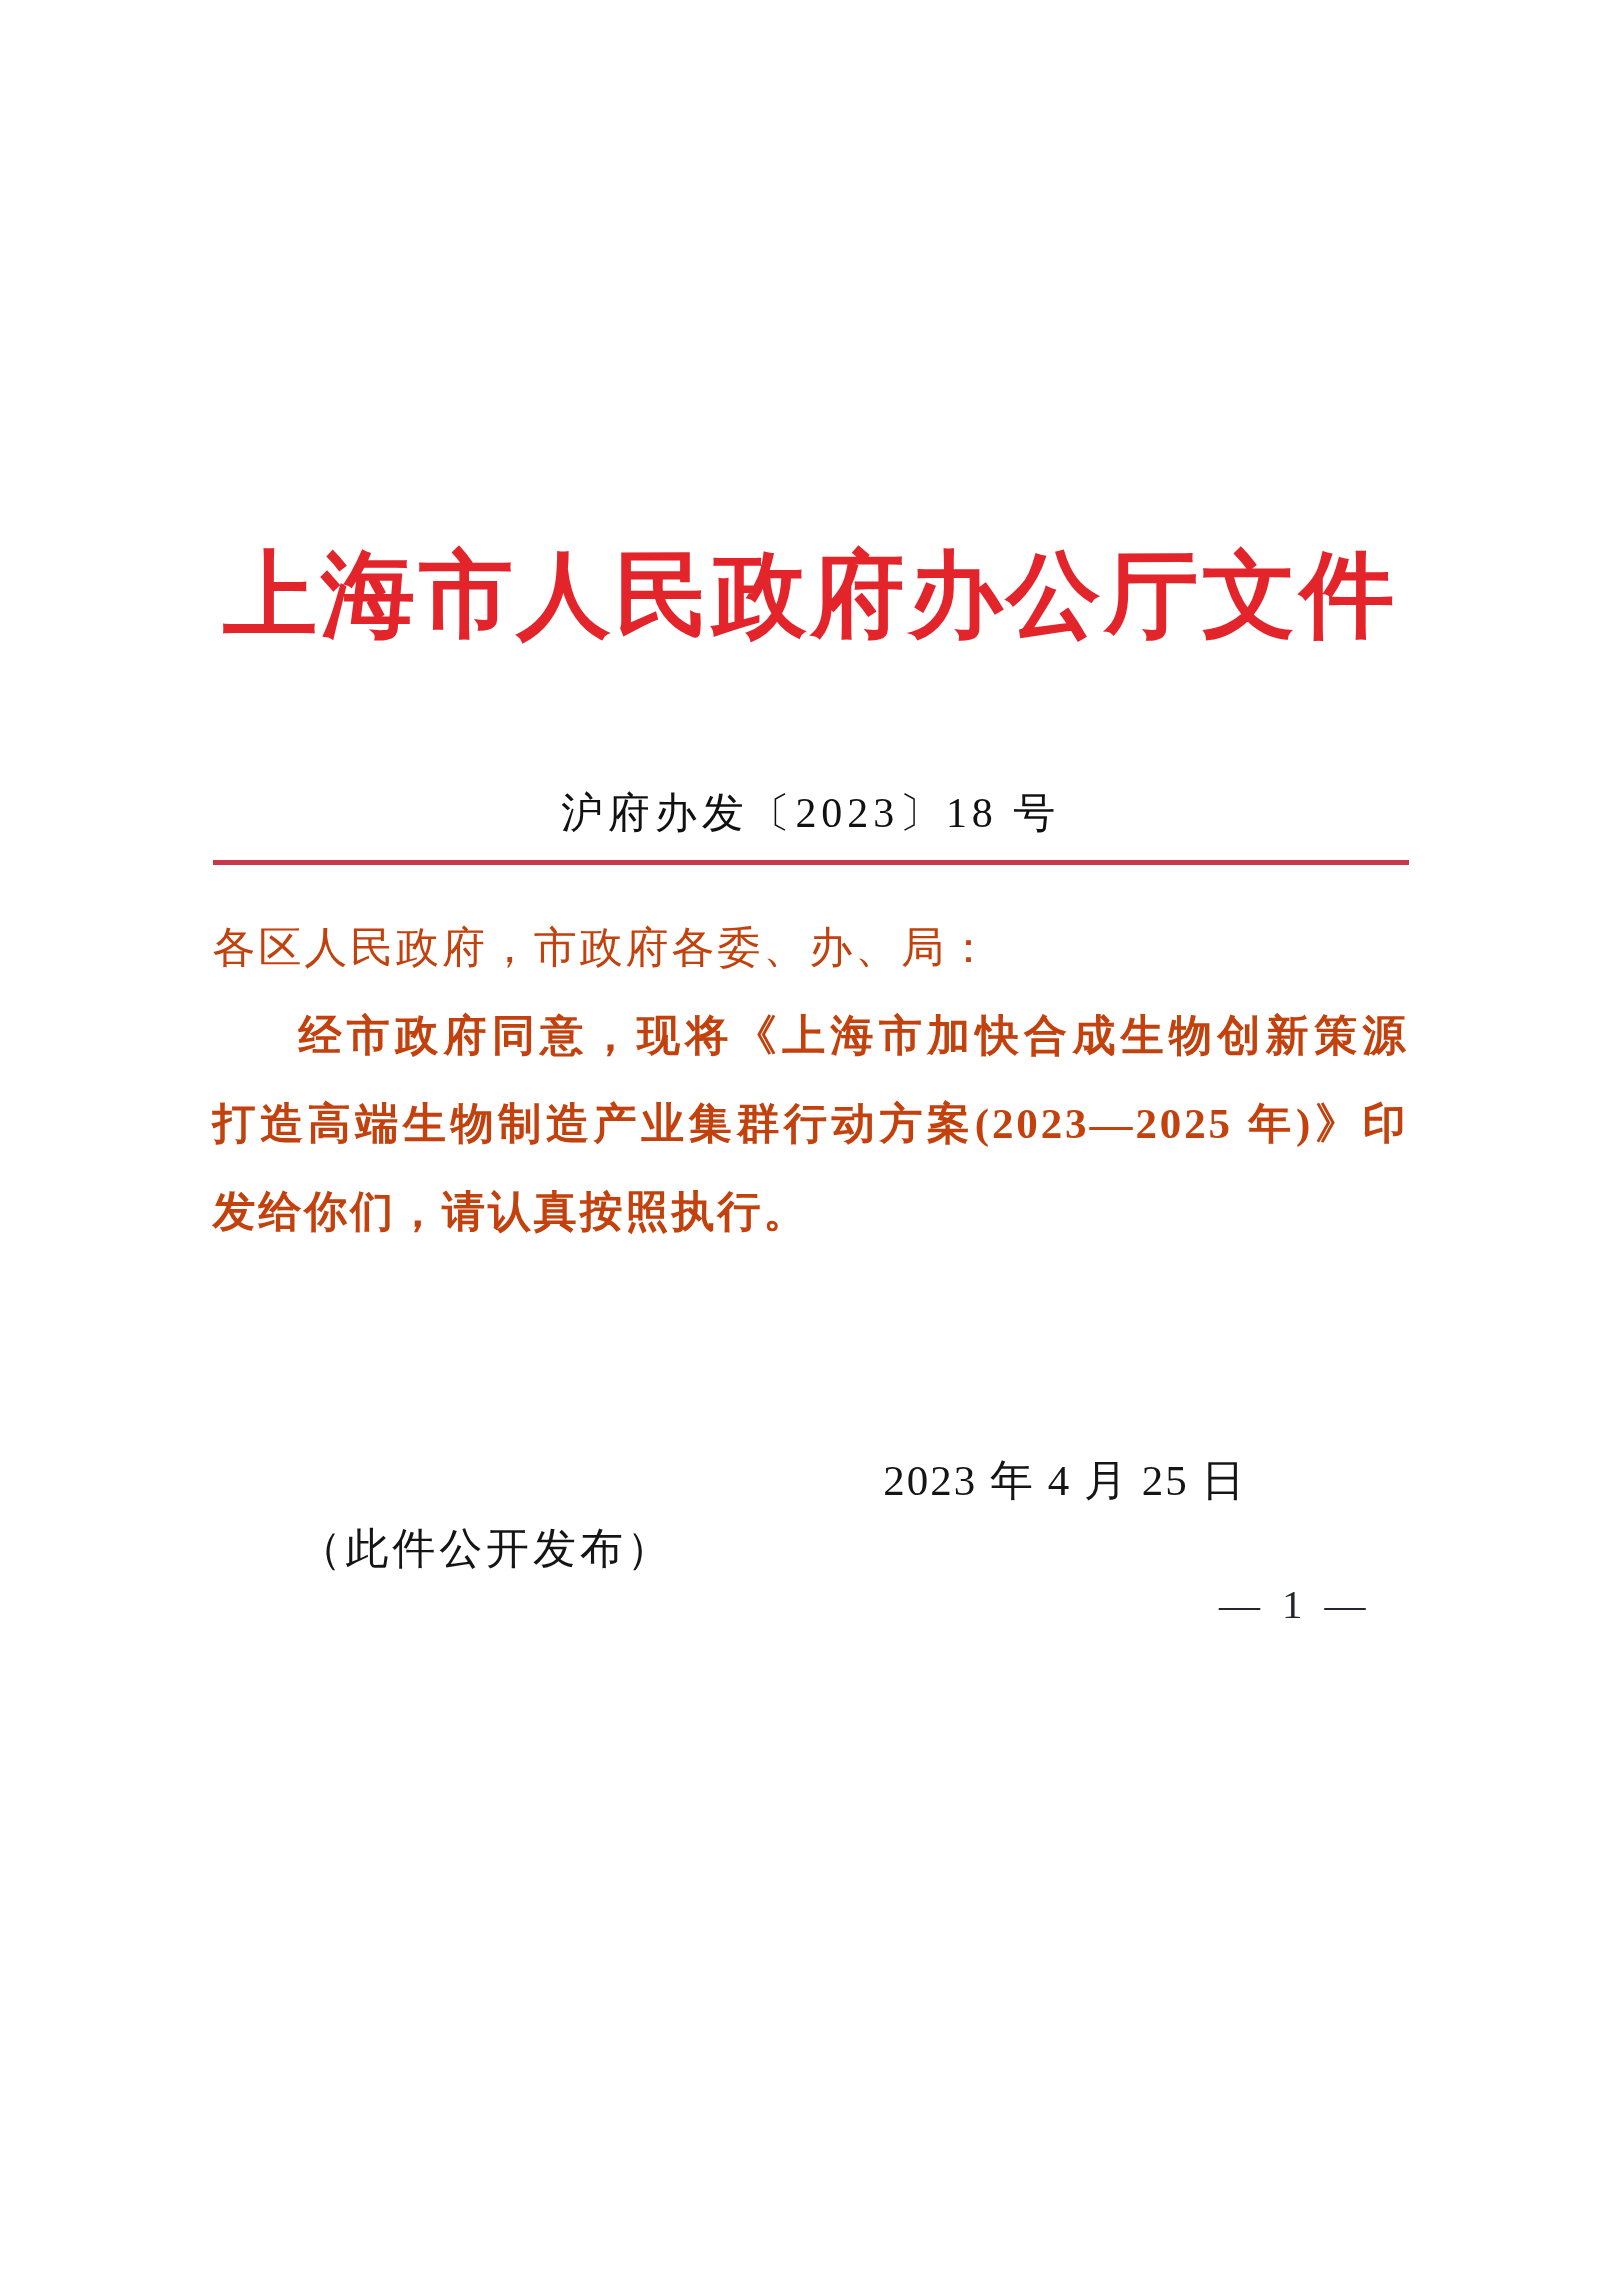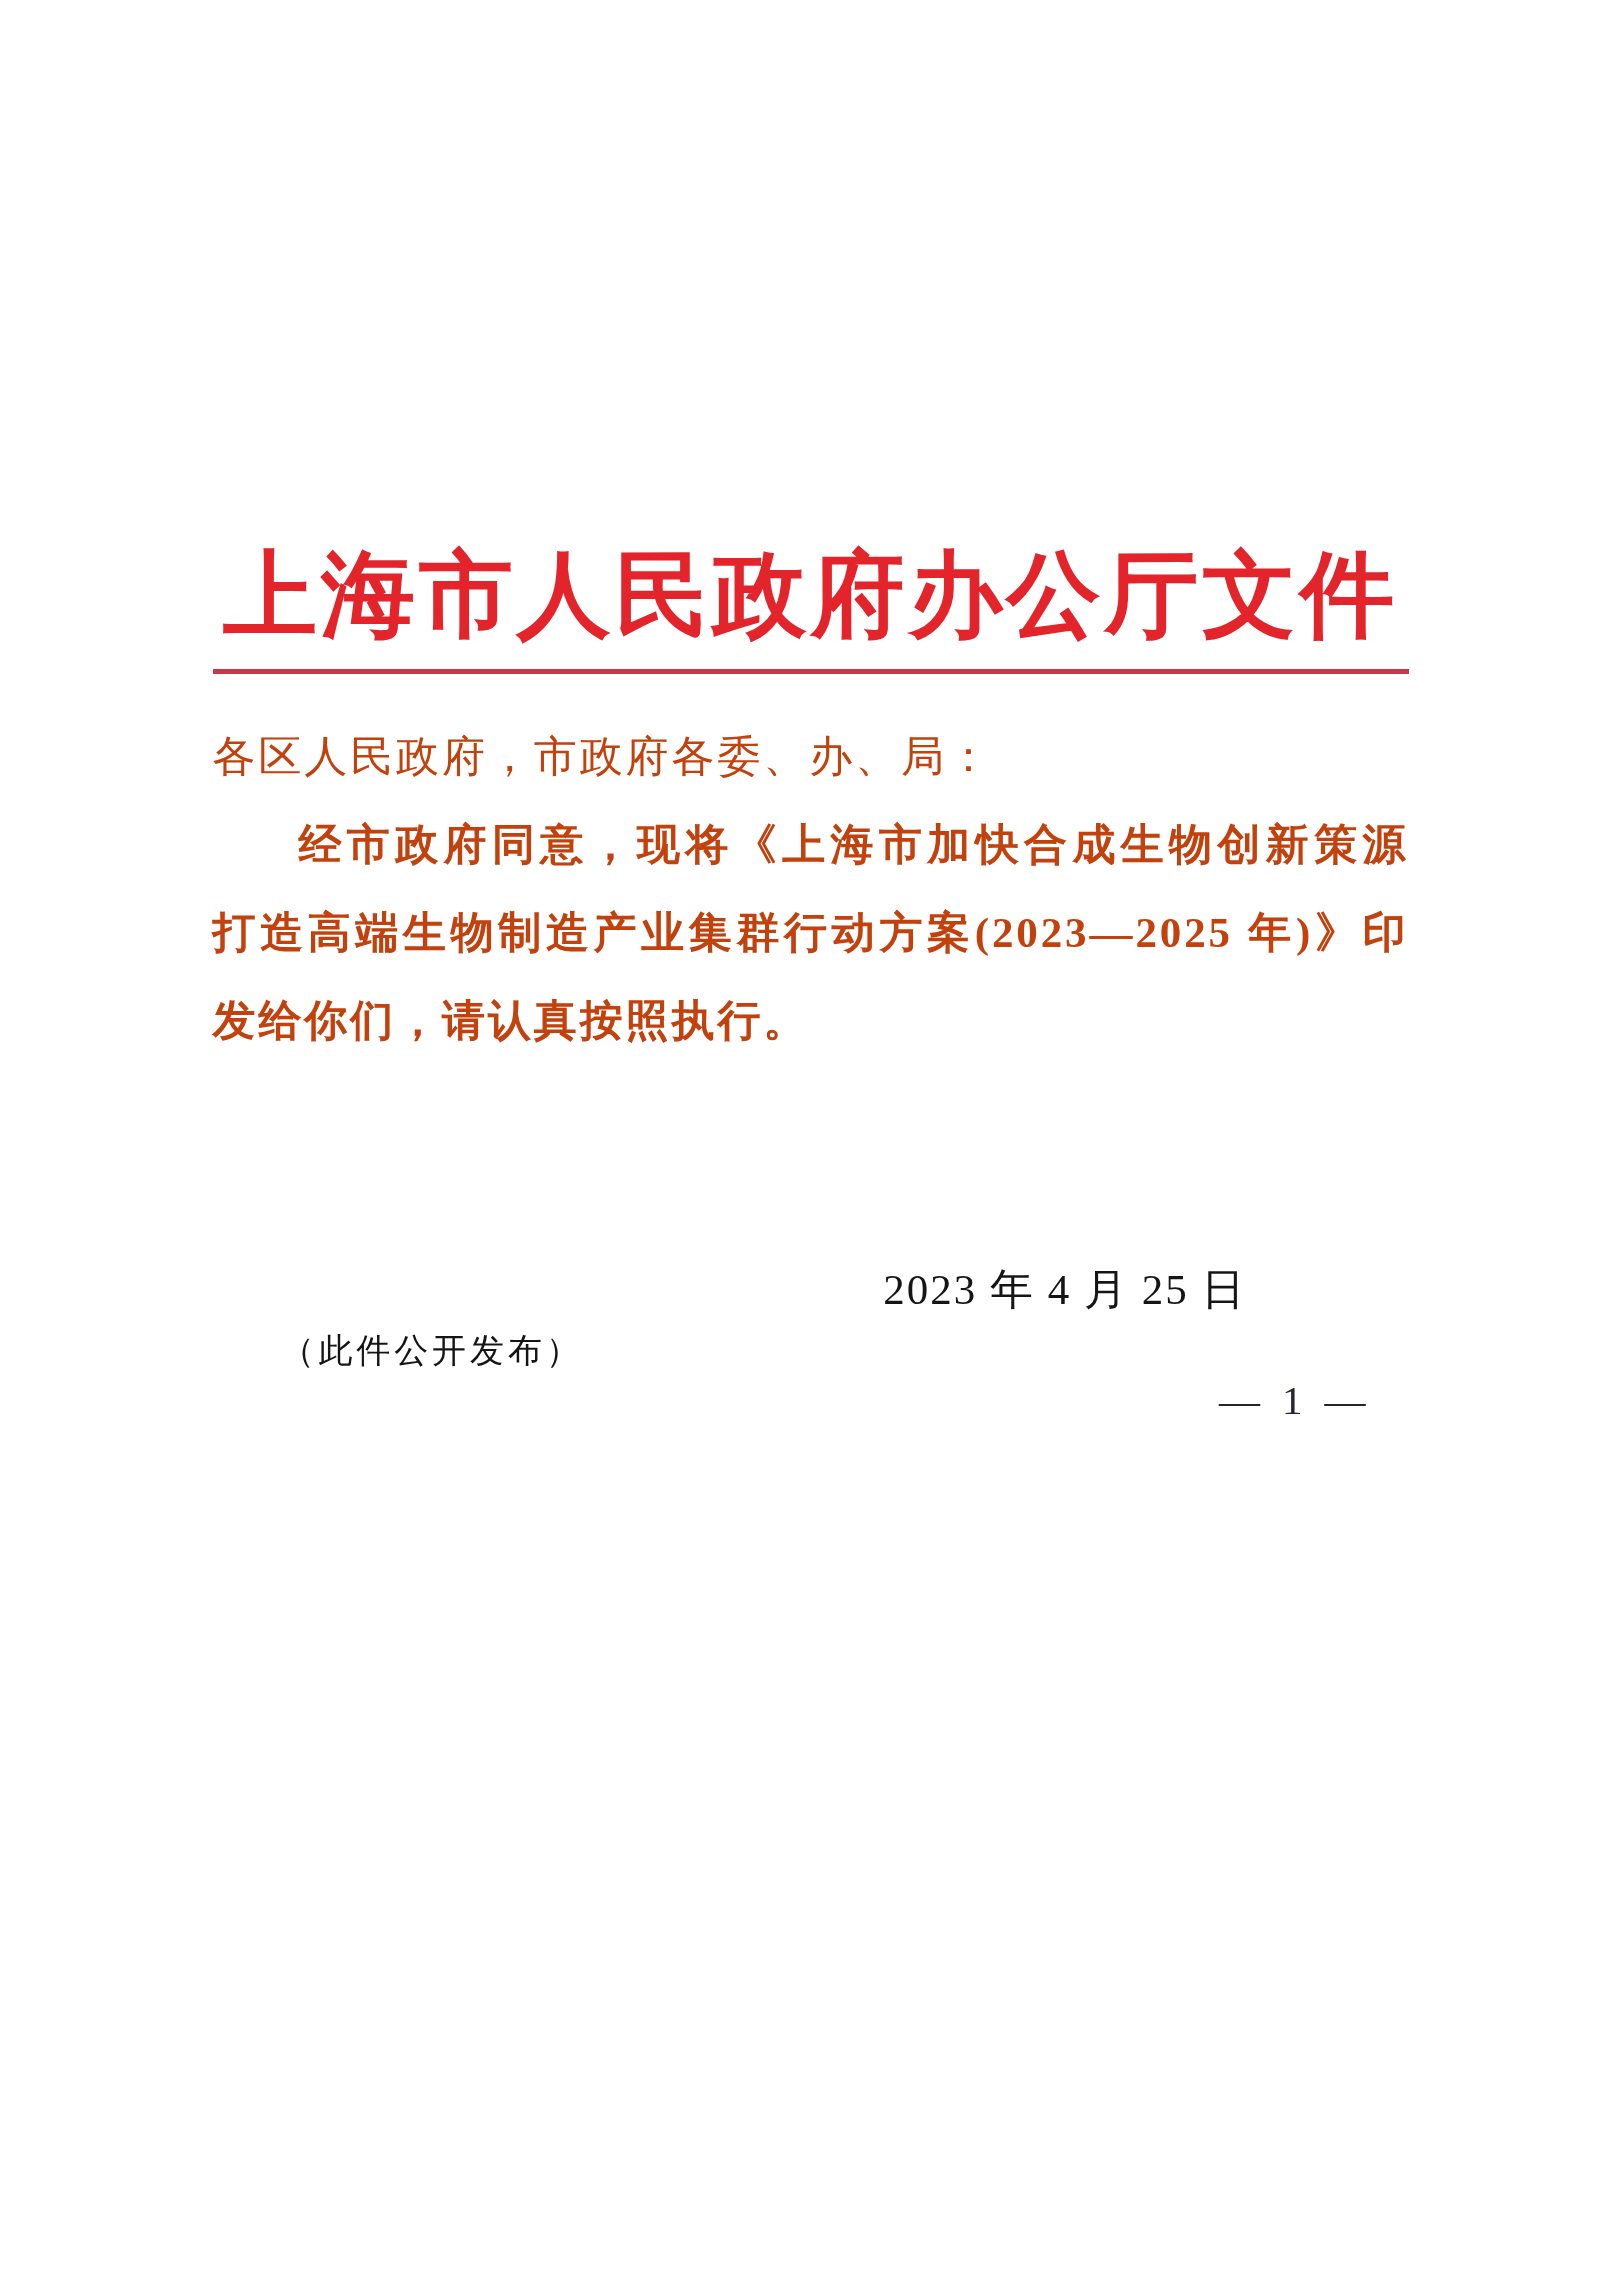--- a/index.html
+++ b/index.html
@@ -77,40 +77,41 @@
   .date-line {
     margin-top: 196px;
     text-align: right;
     padding-right: 162px;
     font-size: 43px;
     letter-spacing: 2px;
   }
   .publish-note {
     margin-top: 9.8px;
     text-indent: 2em;
-    font-size: 34px;
+    font-size: 43px;
     letter-spacing: 3.9px;
   }
   .page-number {
     margin-top: 2px;
     text-align: right;
     padding-right: 37px;
     font-size: 41px;
     letter-spacing: 5.9px;
     color: #24262e;
   }
 </style>
 </head>
 <body>
 
 <div class="page">
   <div class="content">
 
     <h1 class="header-title">上海市人民政府办公厅文件</h1>
 
+    <div class="doc-number">沪府办发〔2023〕18 号</div>
 
     <hr class="red-line">
 
 
     <div class="body-text salutation">各区人民政府，市政府各委、办、局：</div>
 
     <div class="body-text paragraph">经市政府同意，现将《上海市加快合成生物创新策源　打造高端生物制造产业集群行动方案(2023—2025 年)》印发给你们，请认真按照执行。</div>
 
     <div class="date-line">2023 年 4 月 25 日</div>
 

